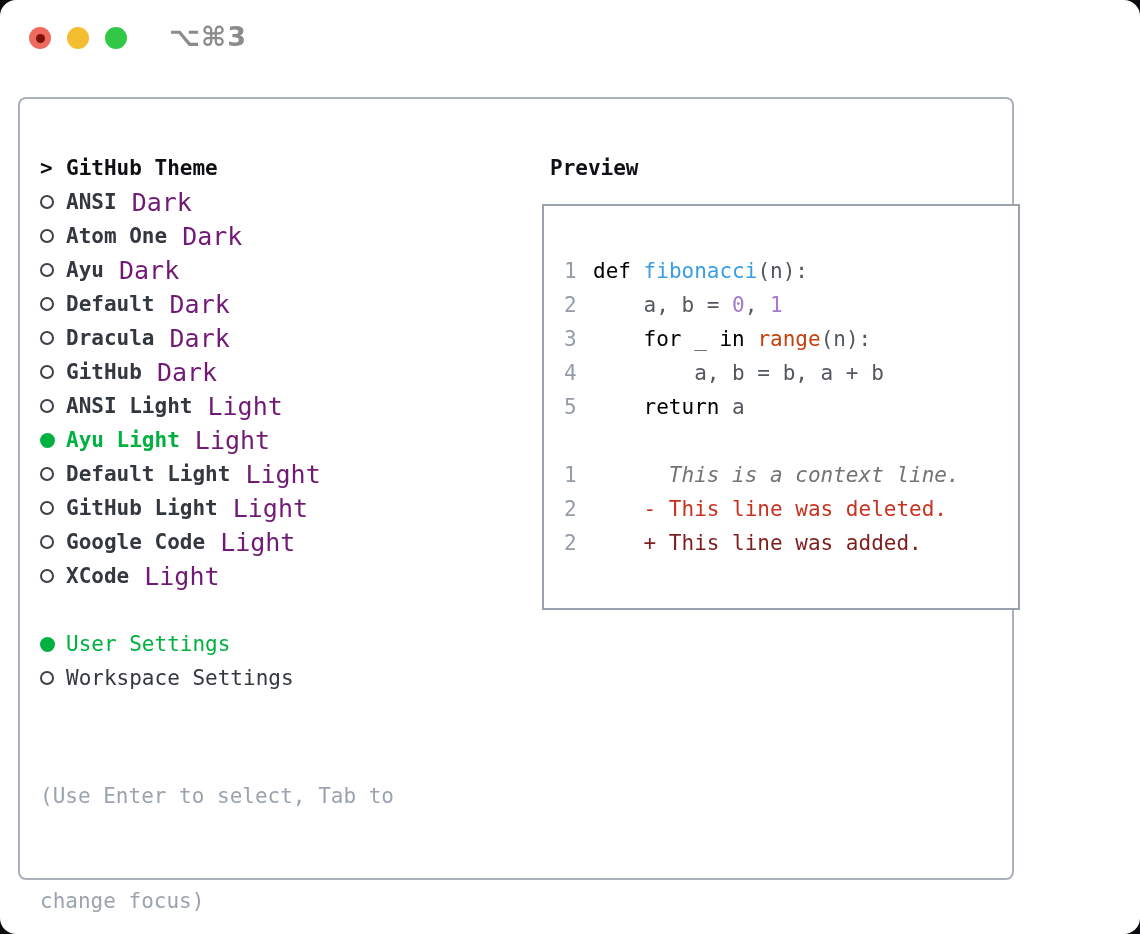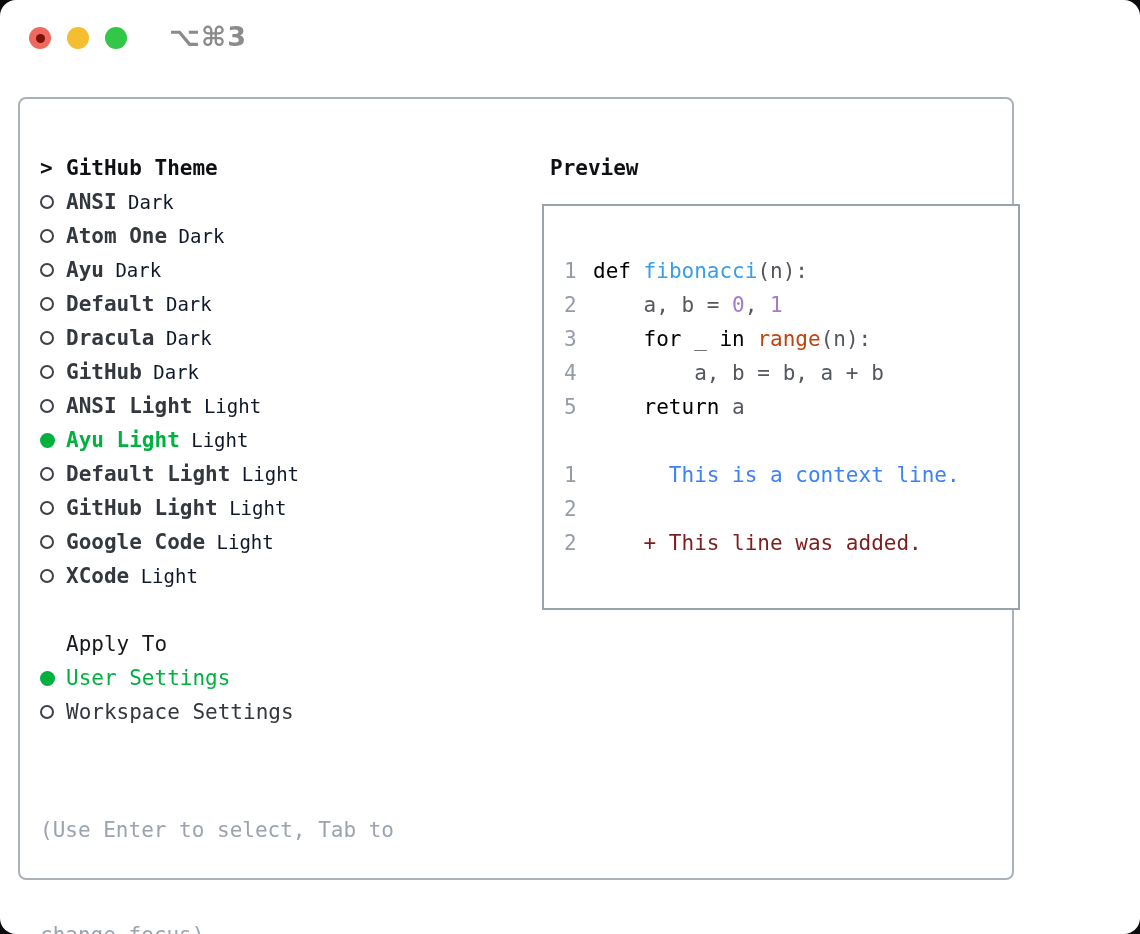--- a/index.html
+++ b/index.html
@@ -55,21 +55,21 @@
   .marker-col { width: 26px; flex: 0 0 26px; display: flex; align-items: center; }
   .hdr-marker { font-size: 21px; font-weight: bold; color: #0e1013; }
 
   .radio {
     width: 14px; height: 14px; border-radius: 50%;
     border: 2px solid #3d424a; background: transparent;
   }
   .radio.sel { border: none; background: #00b140; width: 15px; height: 15px; }
 
   .t-name { font-size: 21px; color: #33373e; font-weight: bold; }
-  .t-var  { font-size: 19px; color: #0f172a; text-align: center; }
+  .t-var  { font-size: 25px; color: #701a75; text-align: center; }
   .theme-row.sel .t-name { color: #00b140; }
 
   .apply-title { font-size: 21px; color: #17191c; }
   .apply-label { font-size: 21px; color: #33373e; }
   .apply-row.sel .apply-label { color: #00b140; }
 
   .hint { margin-top: 14px; font-size: 21px; line-height: 35px; color: #9aa3ae; white-space: pre; }
 
   
   .preview-title { margin-left: 8px; }
@@ -82,21 +82,21 @@
     overflow: hidden;
   }
   .pline { height: 34px; display: flex; align-items: center; font-size: 21px; white-space: pre; }
   .gutter { display: inline-block; width: 29px; flex: 0 0 29px; color: #949ca8; }
   .code { white-space: pre; }
   .c-fg  { color: #53575e; }
   .c-kw  { color: #000000; }
   .c-fn  { color: #399ee6; }
   .c-sp  { color: #c2410c; }
   .c-num { color: #a37acc; }
-  .c-ctx { color: #3b82f6; }
+  .c-ctx { color: #737373; font-style: italic; }
   .c-del { color: #c8321f; }
   .c-add { color: #7f1d1d; }
 </style>
 </head>
 <body>
 
 <div class="window">
 
   <div class="titlebar">
     <span class="tl red">
@@ -125,24 +125,20 @@
           <div class="row theme-row"><span class="marker-col"><span class="radio"></span></span><span class="t-name">ANSI Light</span><span class="t-var"> Light</span></div>
           <div class="row theme-row sel"><span class="marker-col"><span class="radio sel"></span></span><span class="t-name">Ayu Light</span><span class="t-var"> Light</span></div>
           <div class="row theme-row"><span class="marker-col"><span class="radio"></span></span><span class="t-name">Default Light</span><span class="t-var"> Light</span></div>
           <div class="row theme-row"><span class="marker-col"><span class="radio"></span></span><span class="t-name">GitHub Light</span><span class="t-var"> Light</span></div>
           <div class="row theme-row"><span class="marker-col"><span class="radio"></span></span><span class="t-name">Google Code</span><span class="t-var"> Light</span></div>
           <div class="row theme-row"><span class="marker-col"><span class="radio"></span></span><span class="t-name">XCode</span><span class="t-var"> Light</span></div>
         </div>
 
       <div class="row"></div>
 
-      <div class="row">
-        <span class="marker-col"></span>
-        <span class="apply-title">Apply To</span>
-      </div>
 
       <div id="apply-list">
           <div class="row apply-row sel"><span class="marker-col"><span class="radio sel"></span></span><span class="apply-label">User Settings</span></div>
           <div class="row apply-row"><span class="marker-col"><span class="radio"></span></span><span class="apply-label">Workspace Settings</span></div>
         </div>
 
       <div class="hint">
         <div>(Use Enter to select, Tab to</div>
         <div>change focus)</div>
       </div>
@@ -153,19 +149,19 @@
         <span class="hdr preview-title">Preview</span>
       </div>
       <div class="preview-box" id="preview-box">
           <div class="pline"><span class="gutter">1</span><span class="code"><span class="c-kw">def</span><span class="c-fg"> </span><span class="c-fn">fibonacci</span><span class="c-fg">(n):</span></span></div>
           <div class="pline"><span class="gutter">2</span><span class="code"><span class="c-fg">    a, b = </span><span class="c-num">0</span><span class="c-fg">, </span><span class="c-num">1</span></span></div>
           <div class="pline"><span class="gutter">3</span><span class="code"><span class="c-fg">    </span><span class="c-kw">for</span><span class="c-fg"> _ </span><span class="c-kw">in</span><span class="c-fg"> </span><span class="c-sp">range</span><span class="c-fg">(n):</span></span></div>
           <div class="pline"><span class="gutter">4</span><span class="code"><span class="c-fg">        a, b = b, a + b</span></span></div>
           <div class="pline"><span class="gutter">5</span><span class="code"><span class="c-fg">    </span><span class="c-kw">return</span><span class="c-fg"> a</span></span></div>
           <div class="pline"><span class="gutter"></span><span class="code"></span></div>
           <div class="pline"><span class="gutter">1</span><span class="code"><span class="c-ctx">      This is a context line.</span></span></div>
-          <div class="pline"><span class="gutter">2</span></div>
+          <div class="pline"><span class="gutter">2</span><span class="code"><span class="c-del">    - This line was deleted.</span></span></div>
           <div class="pline"><span class="gutter">2</span><span class="code"><span class="c-add">    + This line was added.</span></span></div>
         </div>
     </div>
 
   </div>
 </div>
 
 </body></html>

